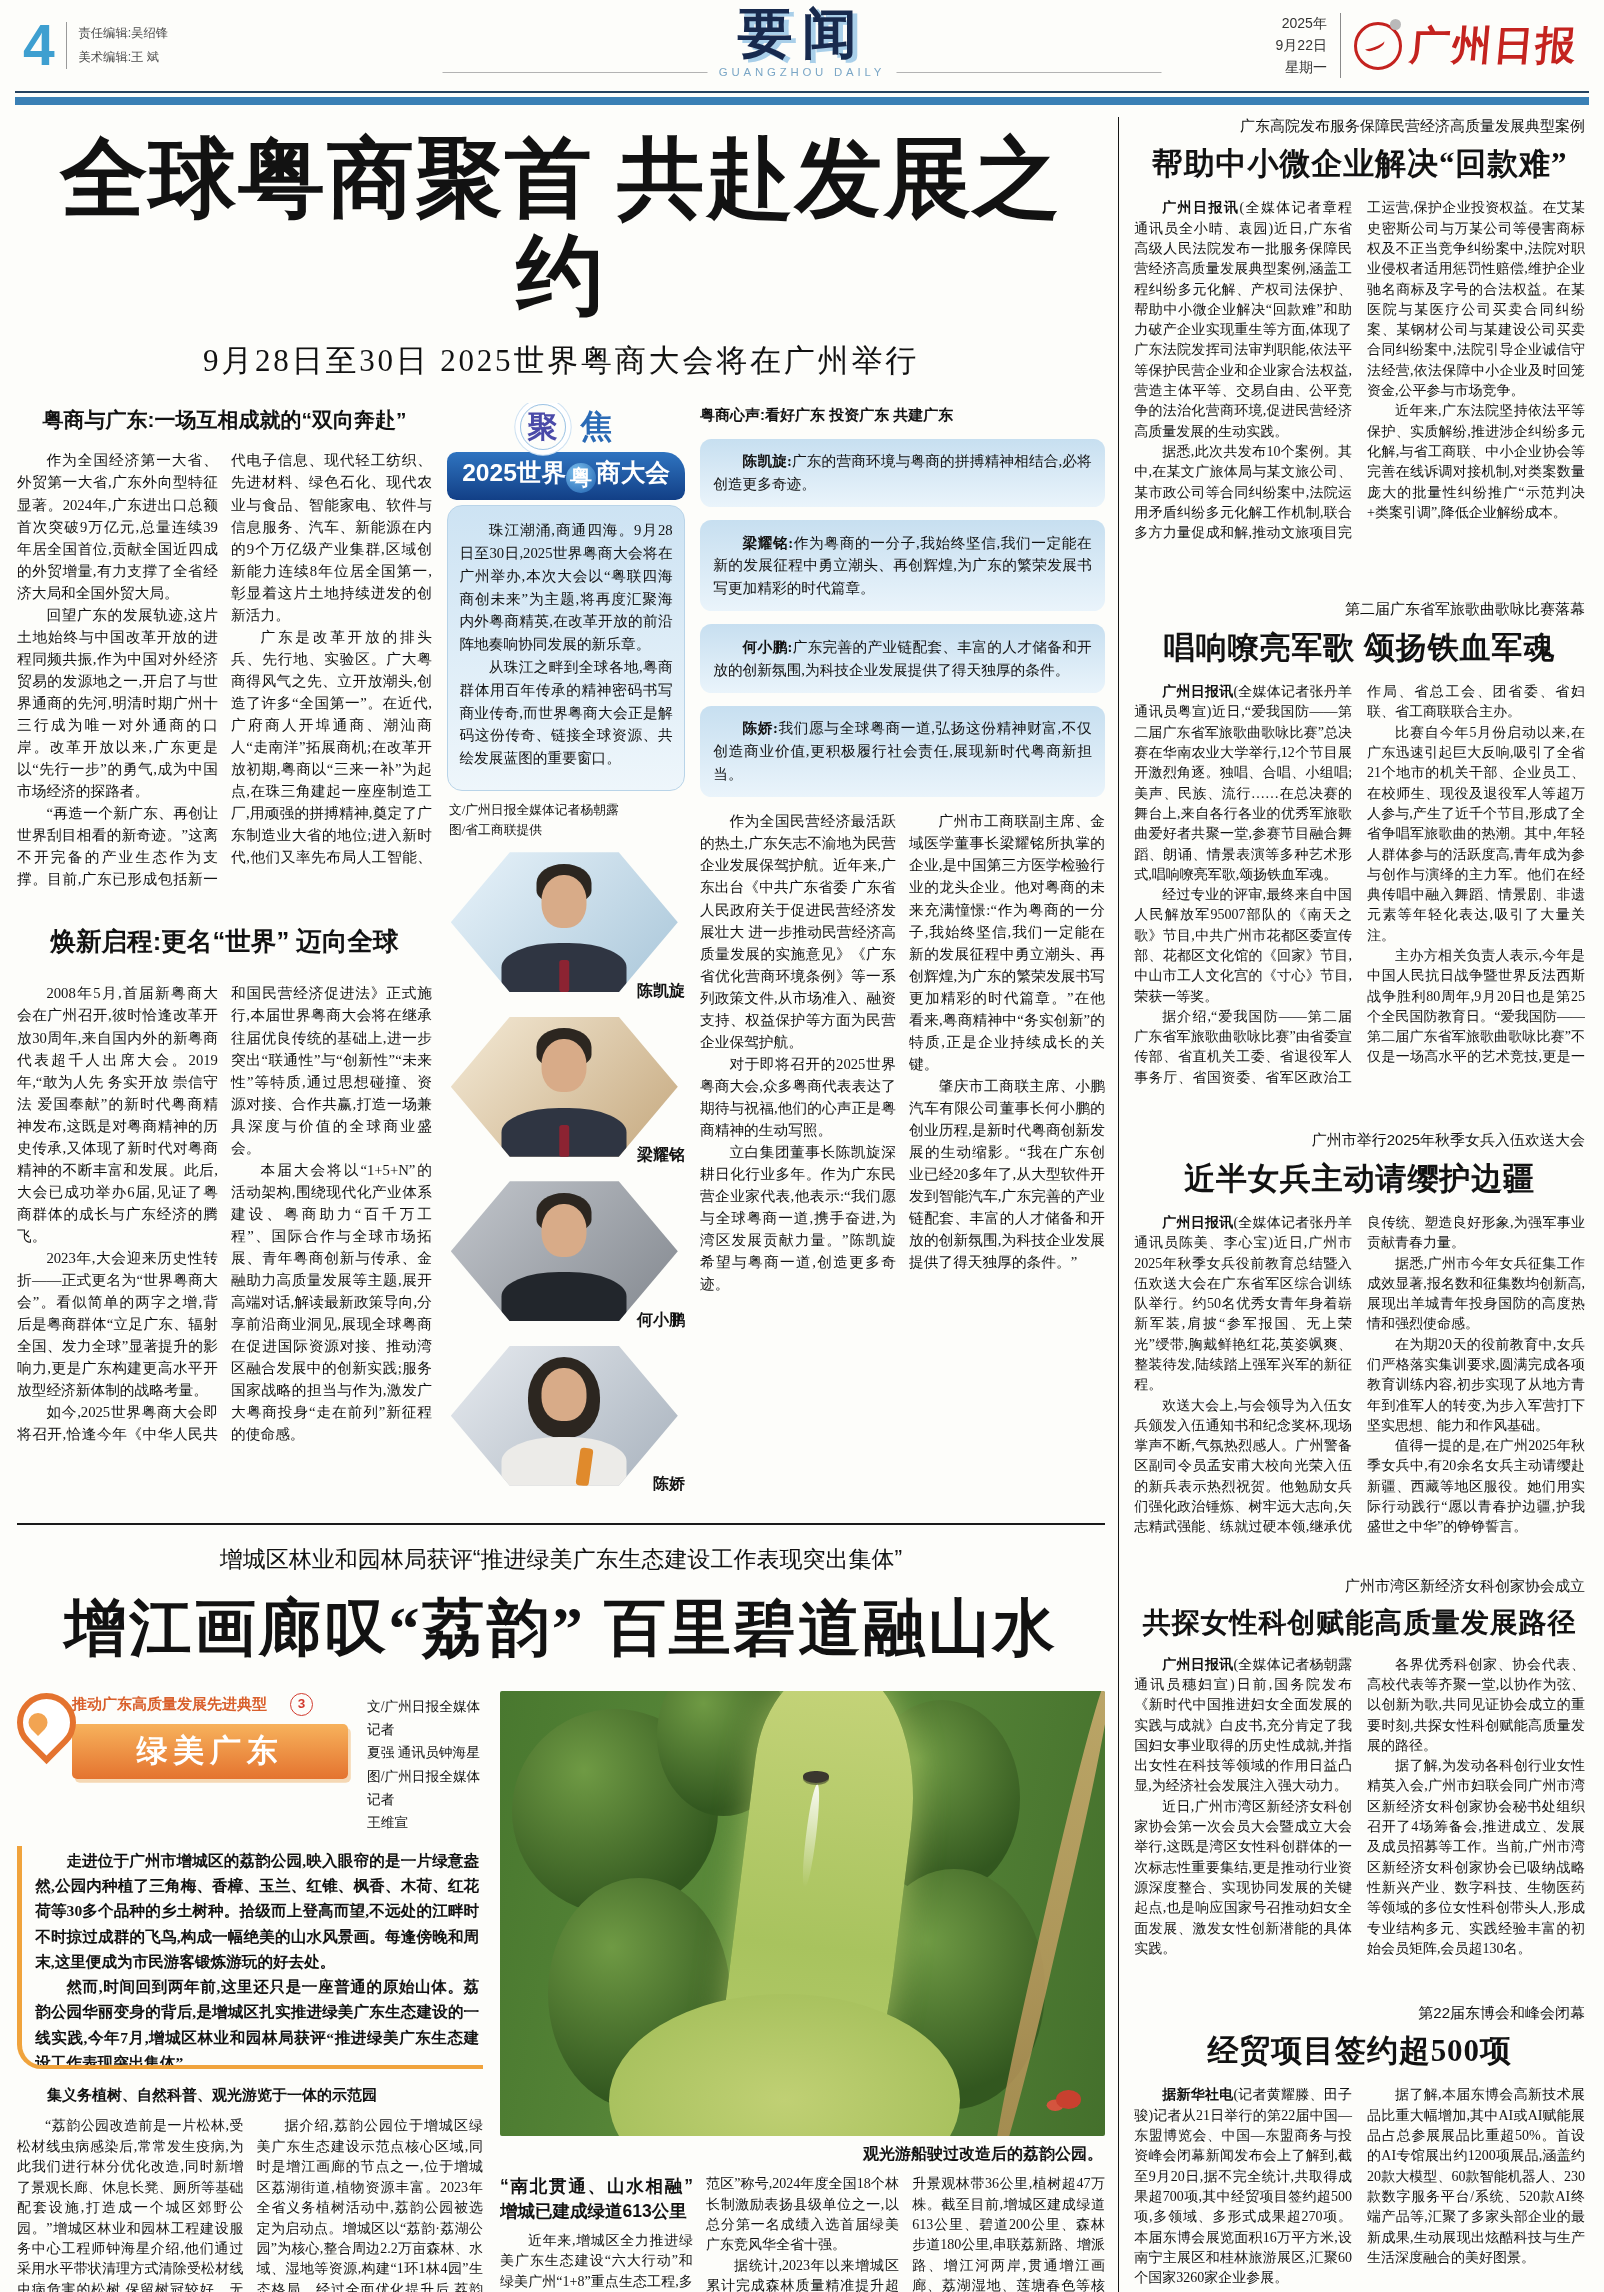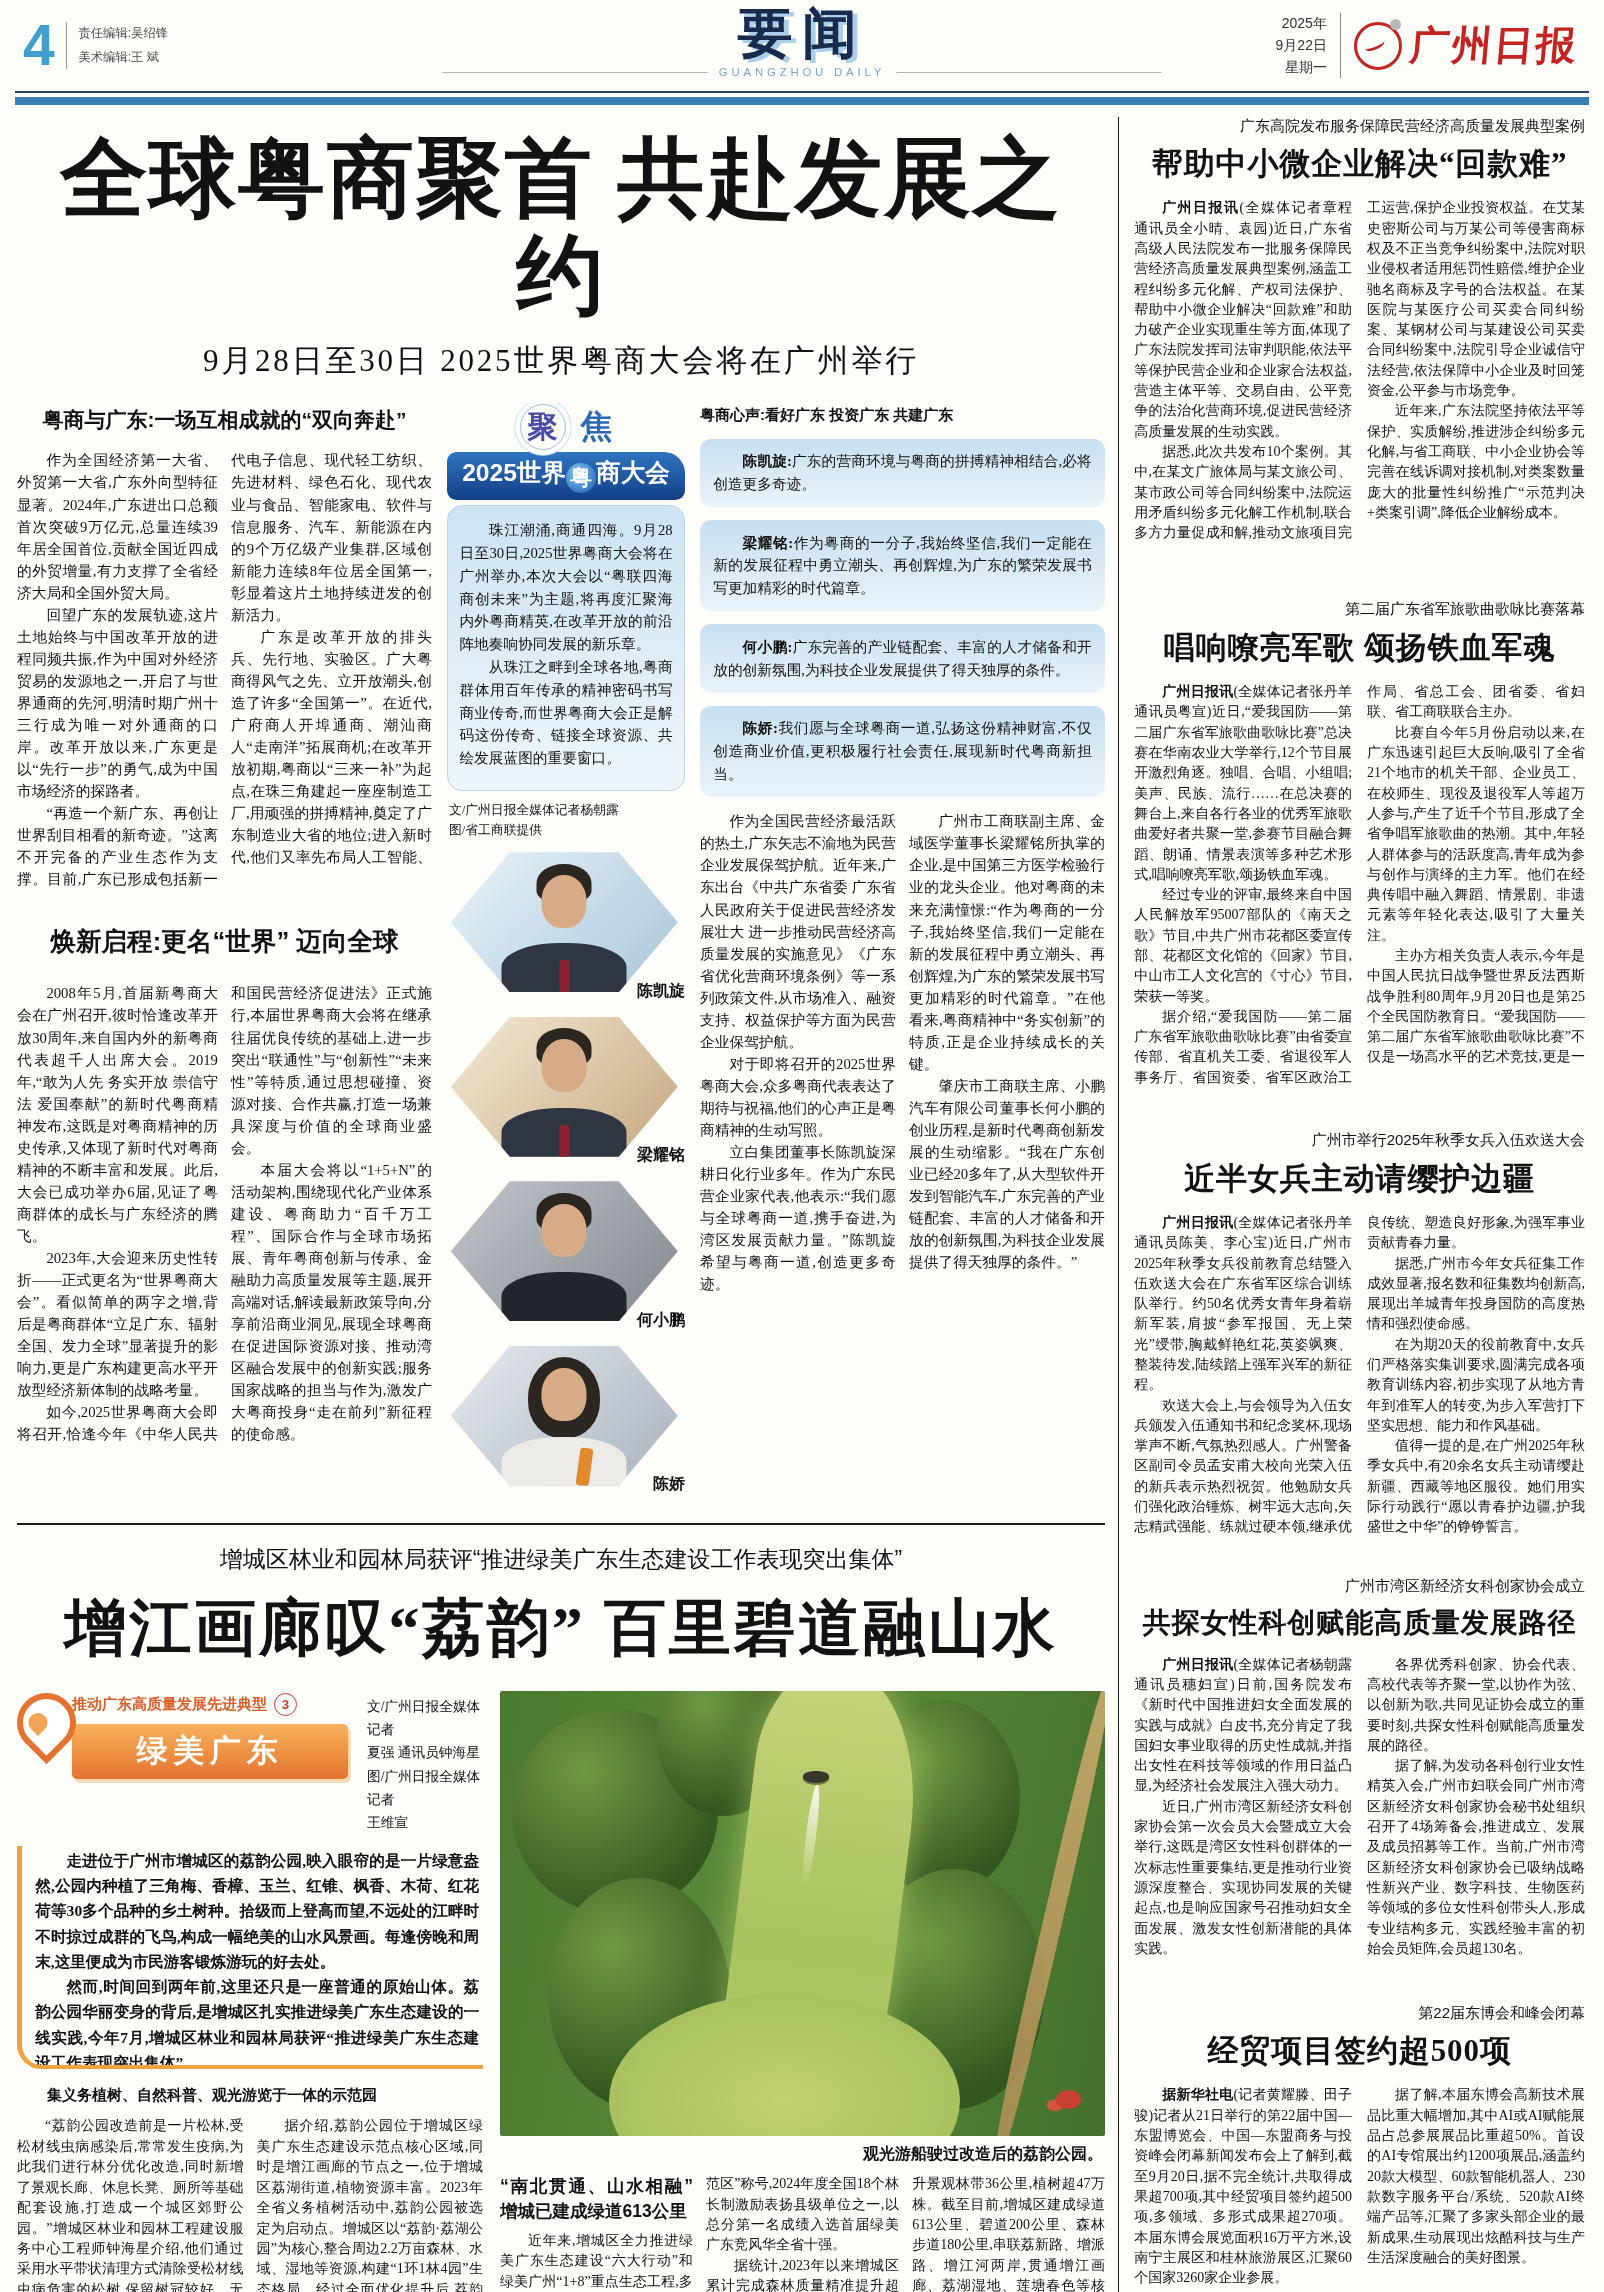--- a/index.html
+++ b/index.html
@@ -104,22 +104,22 @@
   .bottom{border-top:2.8px solid #1a1a1a;margin-top:32px;padding-top:19px;}
   .bot-eyebrow{font-family:"Liberation Sans",sans-serif;font-size:23px;text-align:center;margin-bottom:11.4px;}
   .bot-headline{font-size:62px;font-weight:900;text-align:center;letter-spacing:2.8px;margin-bottom:21px;}
   .bottom-body{display:grid;grid-template-columns:466px 1fr;column-gap:17px;}
   .badge-row{display:flex;gap:19px;margin-bottom:11.4px;align-items:flex-start;}
   .badge{width:276px;flex:none;position:relative;padding:1.9px 0 0 55px;}
   .leafmark{position:absolute;left:0;top:1.9px;width:47px;height:47px;border:6.6px solid #e4732f;
             border-radius:50% 50% 50% 0;transform:rotate(-45deg);background:#fff;}
   .leafmark::after{content:"";position:absolute;left:7.6px;top:7.6px;width:19px;height:19px;background:#f2a452;
                    border-radius:50% 50% 50% 0;}
-  .badge-tag{color:#d95f2b;font-family:Liberation Sans, sans-serif;font-weight:bold;font-size:15px;
-             white-space:nowrap;display:flex;align-items:center;gap:7px;}
+  .badge-tag{color:#d95f2b;font-family:Liberation Mono, monospace;font-weight:bold;font-size:15px;
+             white-space:nowrap;display:flex;align-items:center;gap:23px;}
   .badge-num{display:inline-flex;width:21px;height:21px;border:1.9px solid #d23a2e;border-radius:50%;
              align-items:center;justify-content:center;font-size:13.2px;color:#d23a2e;flex:none;}
   .badge-title{margin-top:7.6px;background:linear-gradient(180deg,#f7b25c,#e4732f);color:#fff;
                font-family:"Liberation Sans",sans-serif;font-weight:900;font-size:31px;text-align:center;
                border-radius:5px;padding:6.6px 7.6px;letter-spacing:5.7px;box-shadow:2.8px 3.8px 0 #f5d8b4;}
   .credit2{font-size:13.7px;line-height:1.7;padding-top:3.8px;}
   .intro-box2{border-left:5.7px solid #f0a33c;border-bottom:4.7px solid #f0a33c;border-bottom-left-radius:24.6px;
               padding:1.9px 3.8px 13.2px 13.2px;font-size:15.6px;line-height:1.62;font-weight:600;height:204px;
               overflow:hidden;margin-bottom:15px;}
   .subhead1{font-family:"Liberation Sans",sans-serif;font-weight:bold;font-size:15px;line-height:1.4;

